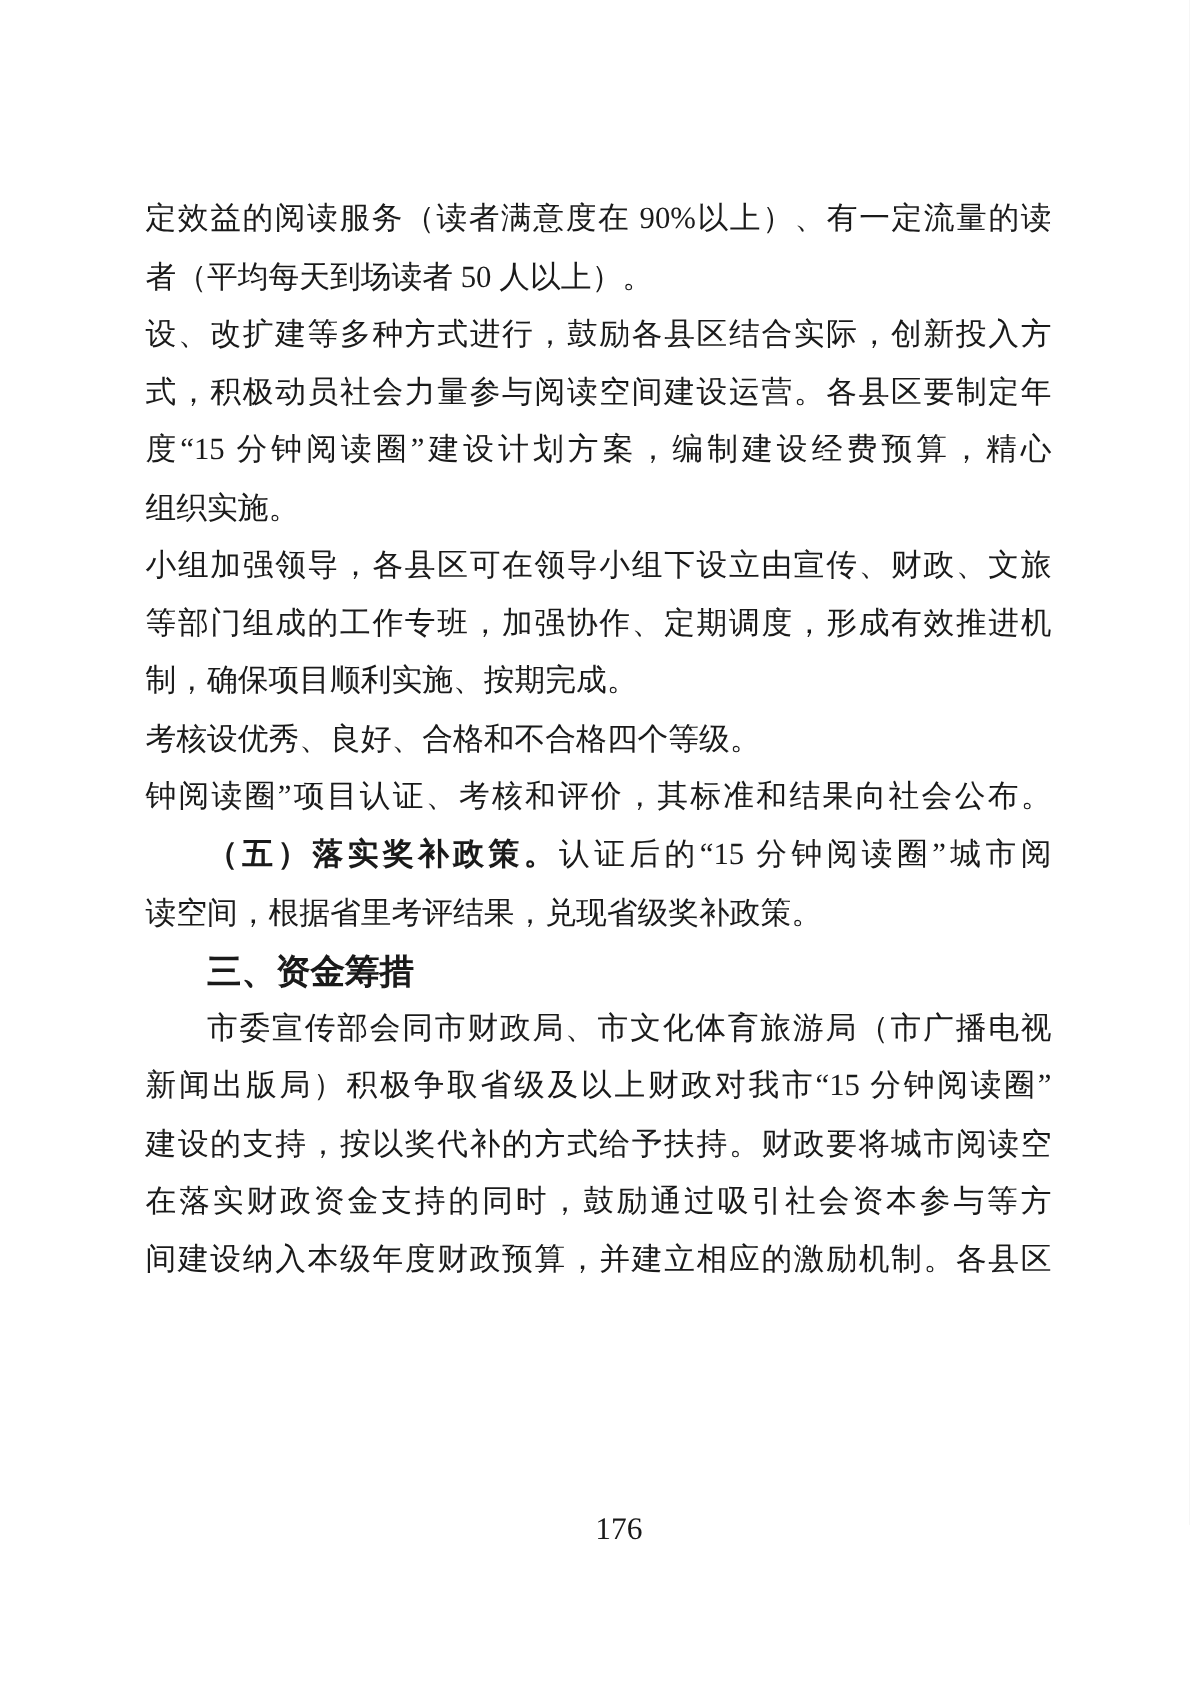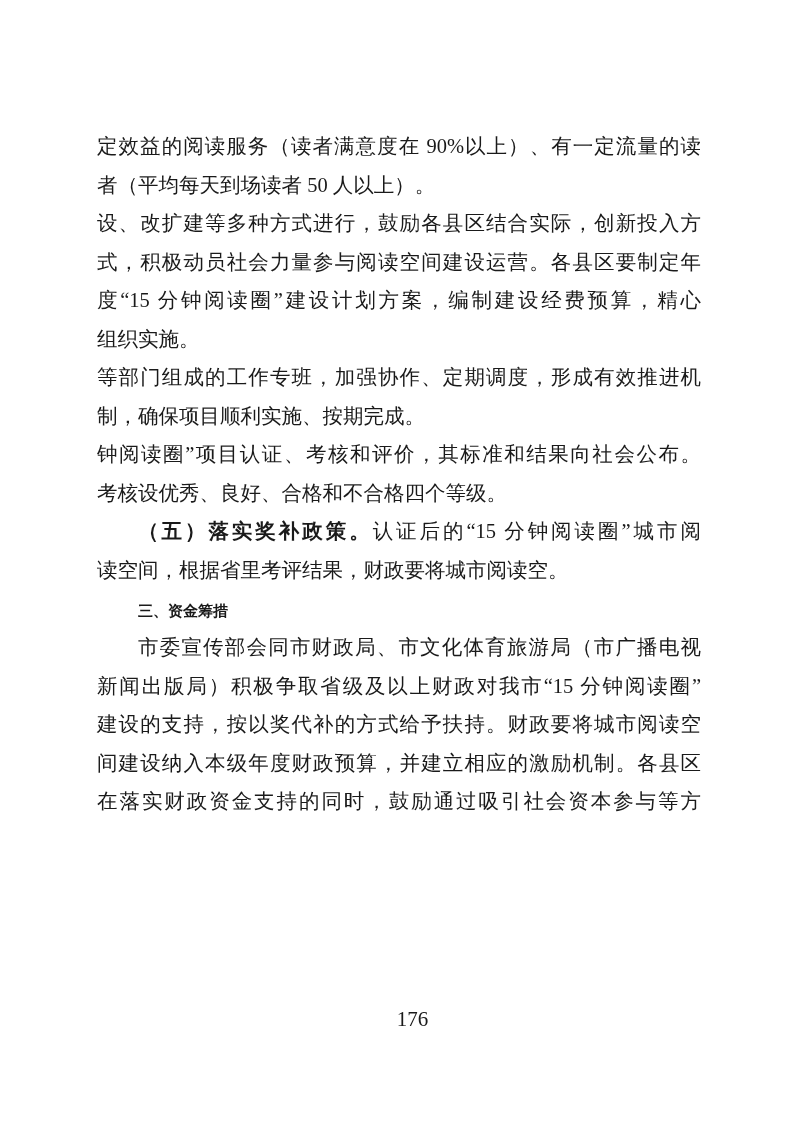--- a/index.html
+++ b/index.html
@@ -42,21 +42,21 @@
   .seg-body {
     font-weight: 400;
   }
   .seg-heading-bold {
     font-weight: 700;
     font-family: "Liberation Serif", "DejaVu Serif", serif;
   }
   .seg-heading-hei {
     font-family: "Liberation Sans", "DejaVu Sans", sans-serif;
     font-weight: 600;
-    font-size: 15px;
+    font-size: 23px;
   }
   .footer {
     position: absolute;
     left: 0;
     top: 1004px;
     width: 793px;
     text-align: center;
     font-size: 21px;
     line-height: 30px;
     color: #1a1a1a;
@@ -67,29 +67,30 @@
 <body>
 
 <div class="page">
   <div class="text-block">
       <div class="tl j"><span class="seg-body">定效益的阅读服务（读者满意度在 90%以上）、有一定流量的读</span></div>
       <div class="tl"><span class="seg-body">者（平均每天到场读者 50 人以上）。</span></div>
       <div class="tl j"><span class="seg-body">设、改扩建等多种方式进行，鼓励各县区结合实际，创新投入方</span></div>
       <div class="tl j"><span class="seg-body">式，积极动员社会力量参与阅读空间建设运营。各县区要制定年</span></div>
       <div class="tl j"><span class="seg-body">度“15 分钟阅读圈”建设计划方案，编制建设经费预算，精心</span></div>
       <div class="tl"><span class="seg-body">组织实施。</span></div>
+      <div class="tl j"><span class="seg-body">小组加强领导，各县区可在领导小组下设立由宣传、财政、文旅</span></div>
       <div class="tl j"><span class="seg-body">等部门组成的工作专班，加强协作、定期调度，形成有效推进机</span></div>
       <div class="tl"><span class="seg-body">制，确保项目顺利实施、按期完成。</span></div>
+      <div class="tl"><span class="seg-body">考核设优秀、良好、合格和不合格四个等级。</span></div>
       <div class="tl j"><span class="seg-body">钟阅读圈”项目认证、考核和评价，其标准和结果向社会公布。</span></div>
-      <div class="tl"><span class="seg-body">考核设优秀、良好、合格和不合格四个等级。</span></div>
       <div class="tl j ind"><span class="seg-heading-bold">（五）落实奖补政策。</span><span class="seg-body">认证后的“15 分钟阅读圈”城市阅</span></div>
-      <div class="tl"><span class="seg-body">读空间，根据省里考评结果，财政要将城市阅读空。</span></div>
+      <div class="tl"><span class="seg-body">读空间，根据省里考评结果，兑现省级奖补政策。</span></div>
       <div class="tl ind"><span class="seg-heading-hei">三、资金筹措</span></div>
       <div class="tl j ind"><span class="seg-body">市委宣传部会同市财政局、市文化体育旅游局（市广播电视</span></div>
       <div class="tl j"><span class="seg-body">新闻出版局）积极争取省级及以上财政对我市“15 分钟阅读圈”</span></div>
       <div class="tl j"><span class="seg-body">建设的支持，按以奖代补的方式给予扶持。财政要将城市阅读空</span></div>
+      <div class="tl j"><span class="seg-body">在落实财政资金支持的同时，鼓励通过吸引社会资本参与等方</span></div>
       <div class="tl j"><span class="seg-body">间建设纳入本级年度财政预算，并建立相应的激励机制。各县区</span></div>
-      <div class="tl j"><span class="seg-body">在落实财政资金支持的同时，鼓励通过吸引社会资本参与等方</span></div>
     </div>
   <div class="footer">
     <span>176</span>
   </div>
 </div>
 
 </body></html>

